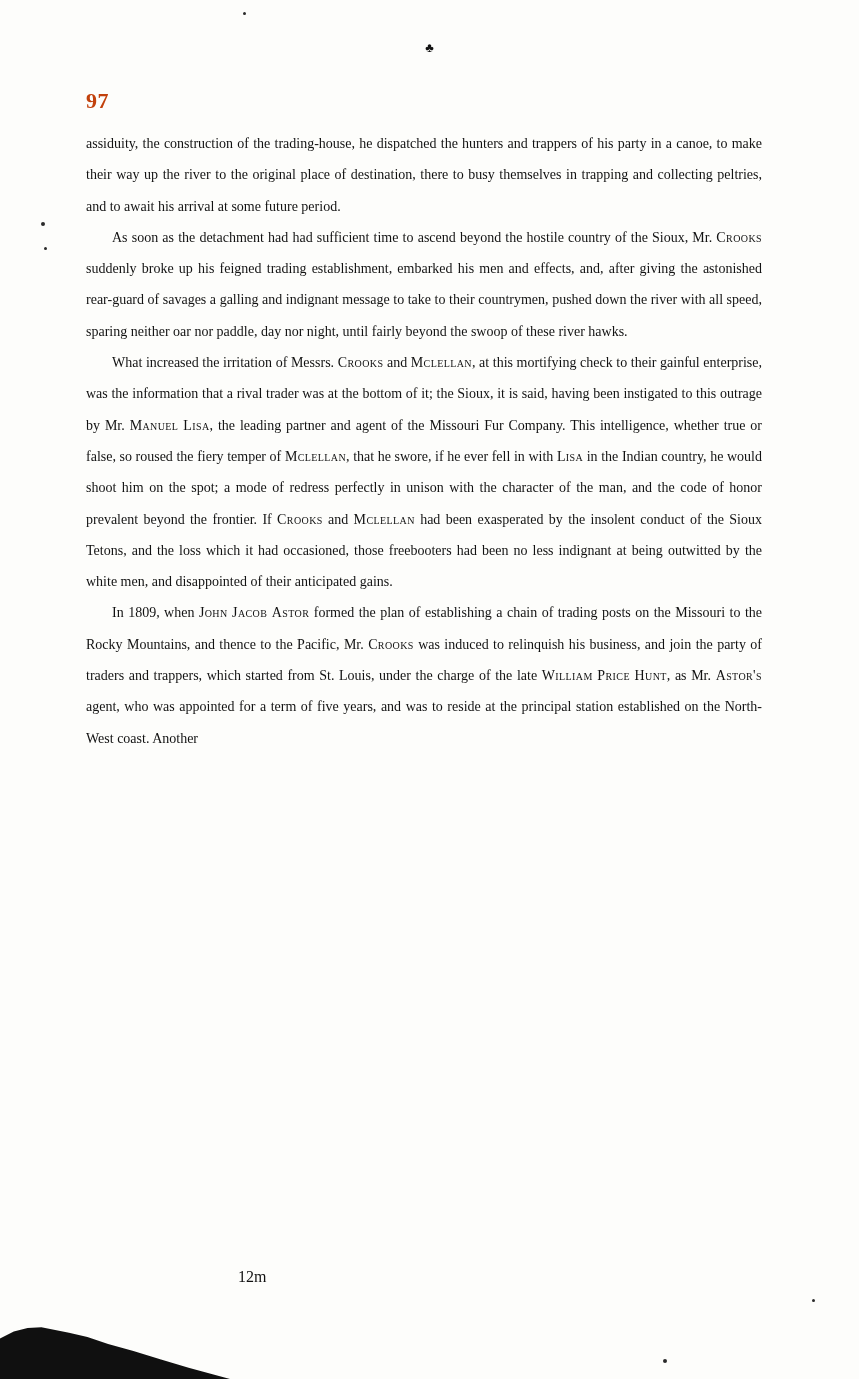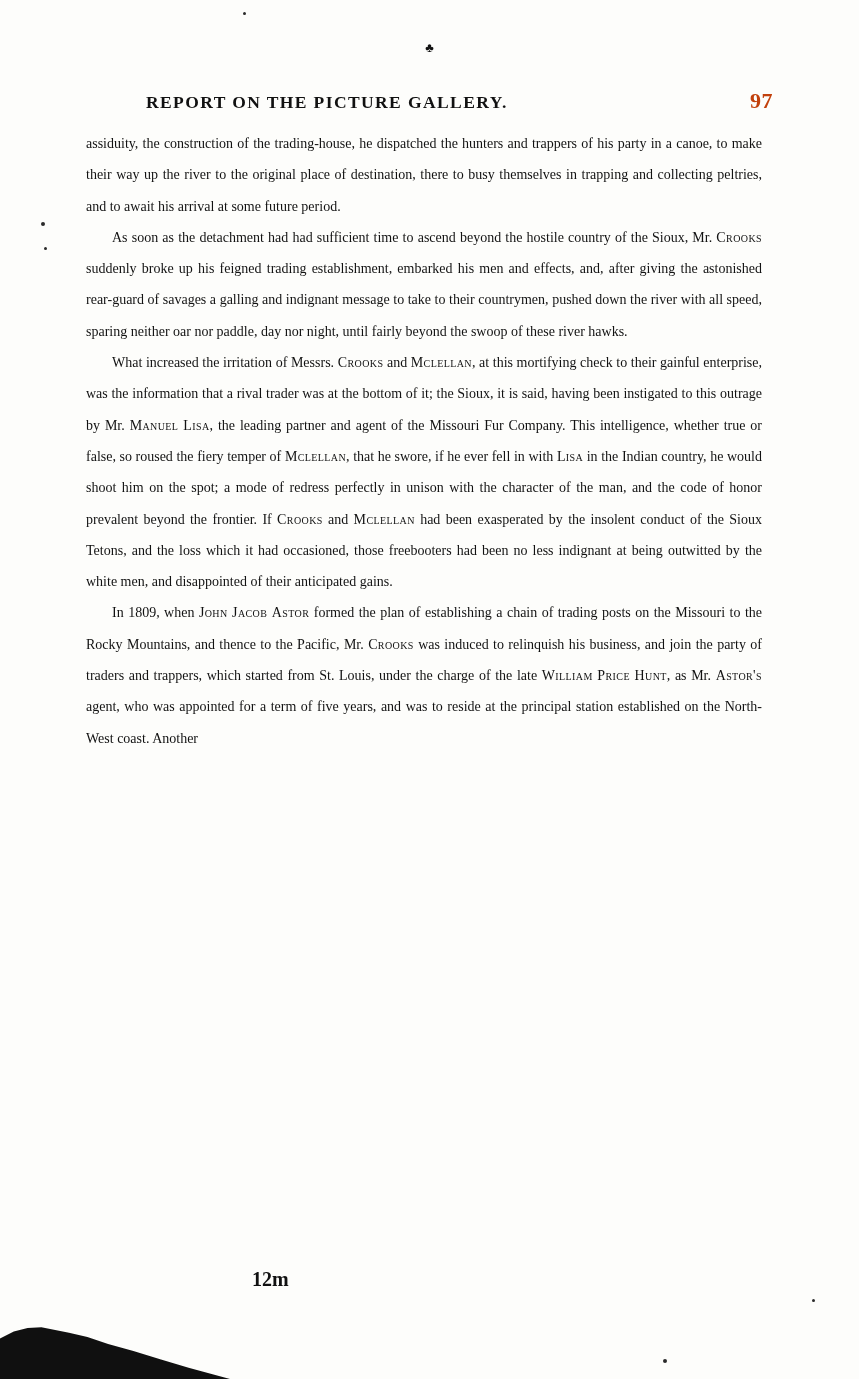--- a/index.html
+++ b/index.html
@@ -70,23 +70,23 @@
   .body-text p.first {
     text-indent: 0;
   }
   .sc {
     font-variant: small-caps;
     letter-spacing: 0.4px;
   }
   .signature {
     position: absolute;
     top: 1268px;
-    left: 252px;
-    font-size: 20px;
-    font-weight: 700;
+    left: 238px;
+    font-size: 16px;
+    font-weight: 400;
     color: #111;
   }
   .edge-shadow {
     position: absolute;
     left: 0;
     bottom: 0;
     width: 230px;
     height: 70px;
     background: #101010;
     clip-path: polygon(0% 100%, 0% 42%, 6% 32%, 12% 27%, 18% 26%, 24% 30%, 30% 34%, 38% 40%, 47% 50%, 58% 60%, 70% 72%, 82% 84%, 92% 93%, 100% 100%);
@@ -98,21 +98,20 @@
   }
 </style>
 </head>
 <body>
 
 <div class="page">
 
   <div class="top-mark">♣</div>
 
   <div class="header-row">
-    <div class="running-head">REPORT ON THE PICTURE GALLERY.</div>
     <div class="page-number">97</div>
   </div>
 
   <div class="body-text">
     <p class="first">assiduity, the construction of the trading-house, he dispatched the hunters and trappers of his party in a canoe, to make their way up the river to the original place of destination, there to busy themselves in trapping and collecting peltries, and to await his arrival at some future period.</p>
     <p>As soon as the detachment had had sufficient time to ascend beyond the hostile country of the Sioux, Mr. <span class="sc">Crooks</span> suddenly broke up his feigned trading establishment, embarked his men and effects, and, after giving the astonished rear-guard of savages a galling and indignant message to take to their countrymen, pushed down the river with all speed, sparing neither oar nor paddle, day nor night, until fairly beyond the swoop of these river hawks.</p>
     <p>What increased the irritation of Messrs. <span class="sc">Crooks</span> and <span class="sc">Mclellan</span>, at this mortifying check to their gainful enterprise, was the information that a rival trader was at the bottom of it; the Sioux, it is said, having been instigated to this outrage by Mr. <span class="sc">Manuel</span> <span class="sc">Lisa</span>, the leading partner and agent of the Missouri Fur Company. This intelligence, whether true or false, so roused the fiery temper of <span class="sc">Mclellan</span>, that he swore, if he ever fell in with <span class="sc">Lisa</span> in the Indian country, he would shoot him on the spot; a mode of redress perfectly in unison with the character of the man, and the code of honor prevalent beyond the frontier. If <span class="sc">Crooks</span> and <span class="sc">Mclellan</span> had been exasperated by the insolent conduct of the Sioux Tetons, and the loss which it had occasioned, those freebooters had been no less indignant at being outwitted by the white men, and disappointed of their anticipated gains.</p>
     <p>In 1809, when <span class="sc">John</span> <span class="sc">Jacob</span> <span class="sc">Astor</span> formed the plan of establishing a chain of trading posts on the Missouri to the Rocky Mountains, and thence to the Pacific, Mr. <span class="sc">Crooks</span> was induced to relinquish his business, and join the party of traders and trappers, which started from St. Louis, under the charge of the late <span class="sc">William</span> <span class="sc">Price</span> <span class="sc">Hunt</span>, as Mr. <span class="sc">Astor's</span> agent, who was appointed for a term of five years, and was to reside at the principal station established on the North-West coast. Another</p>
   </div>
 

